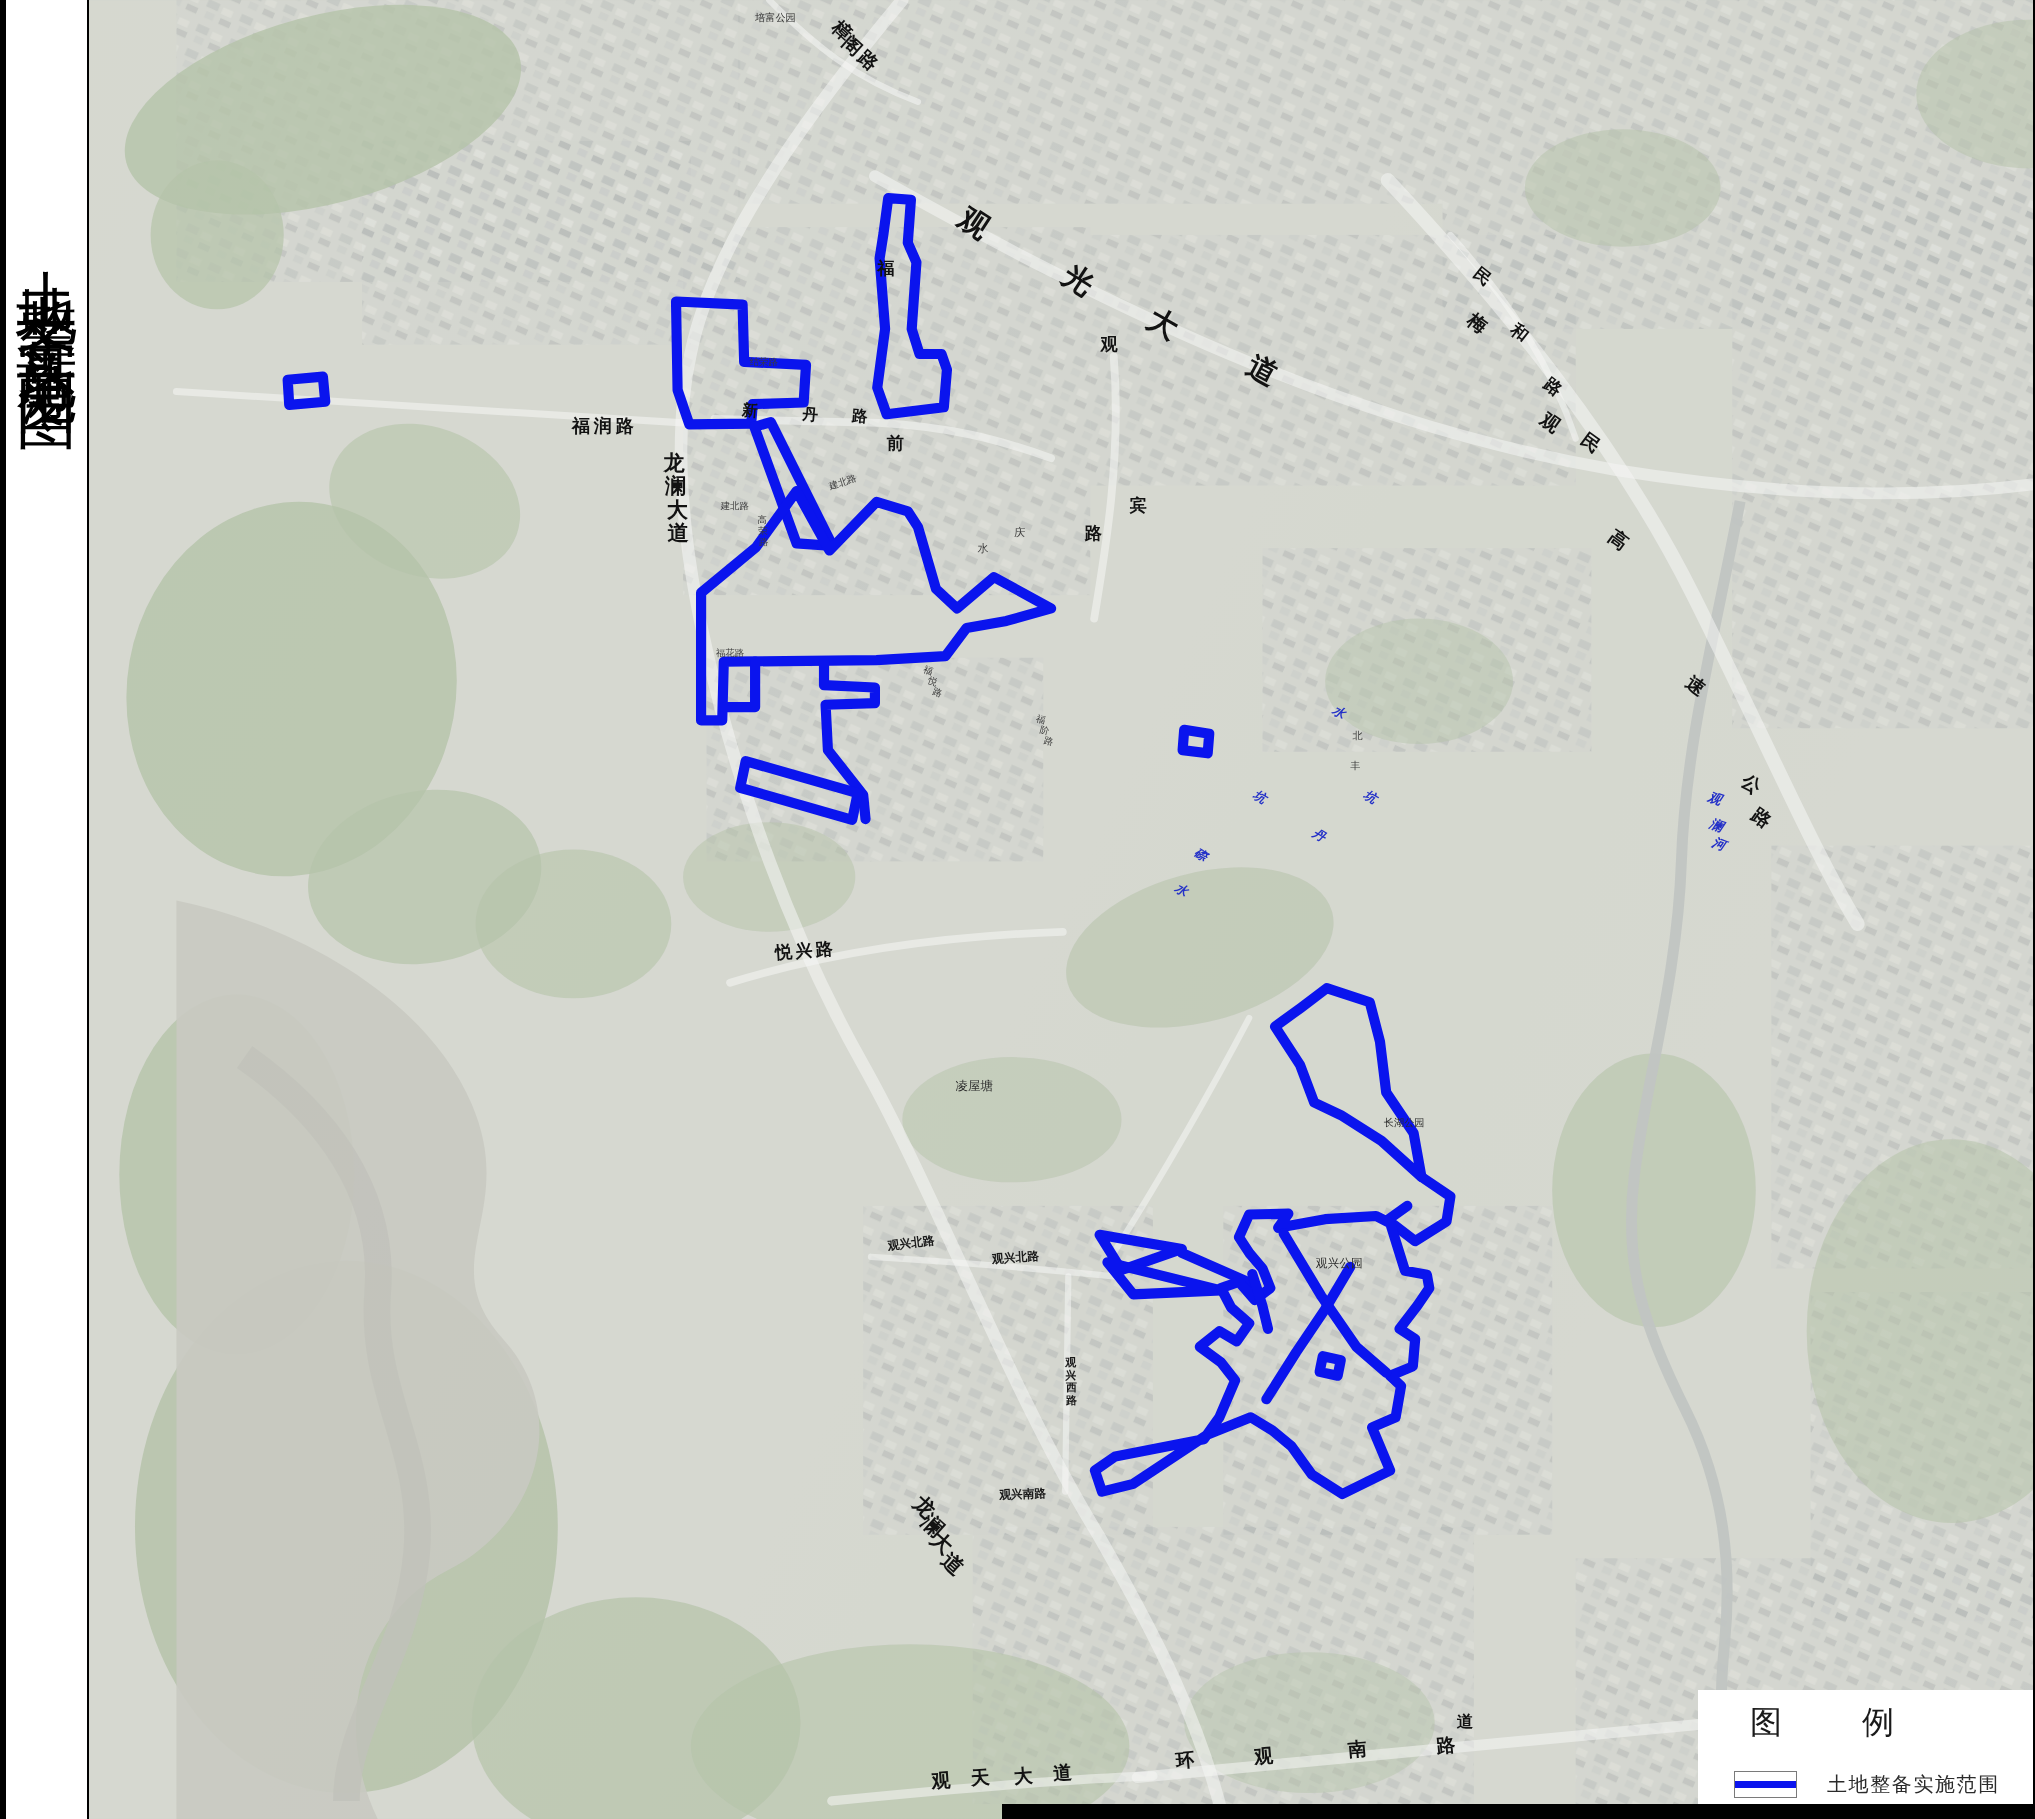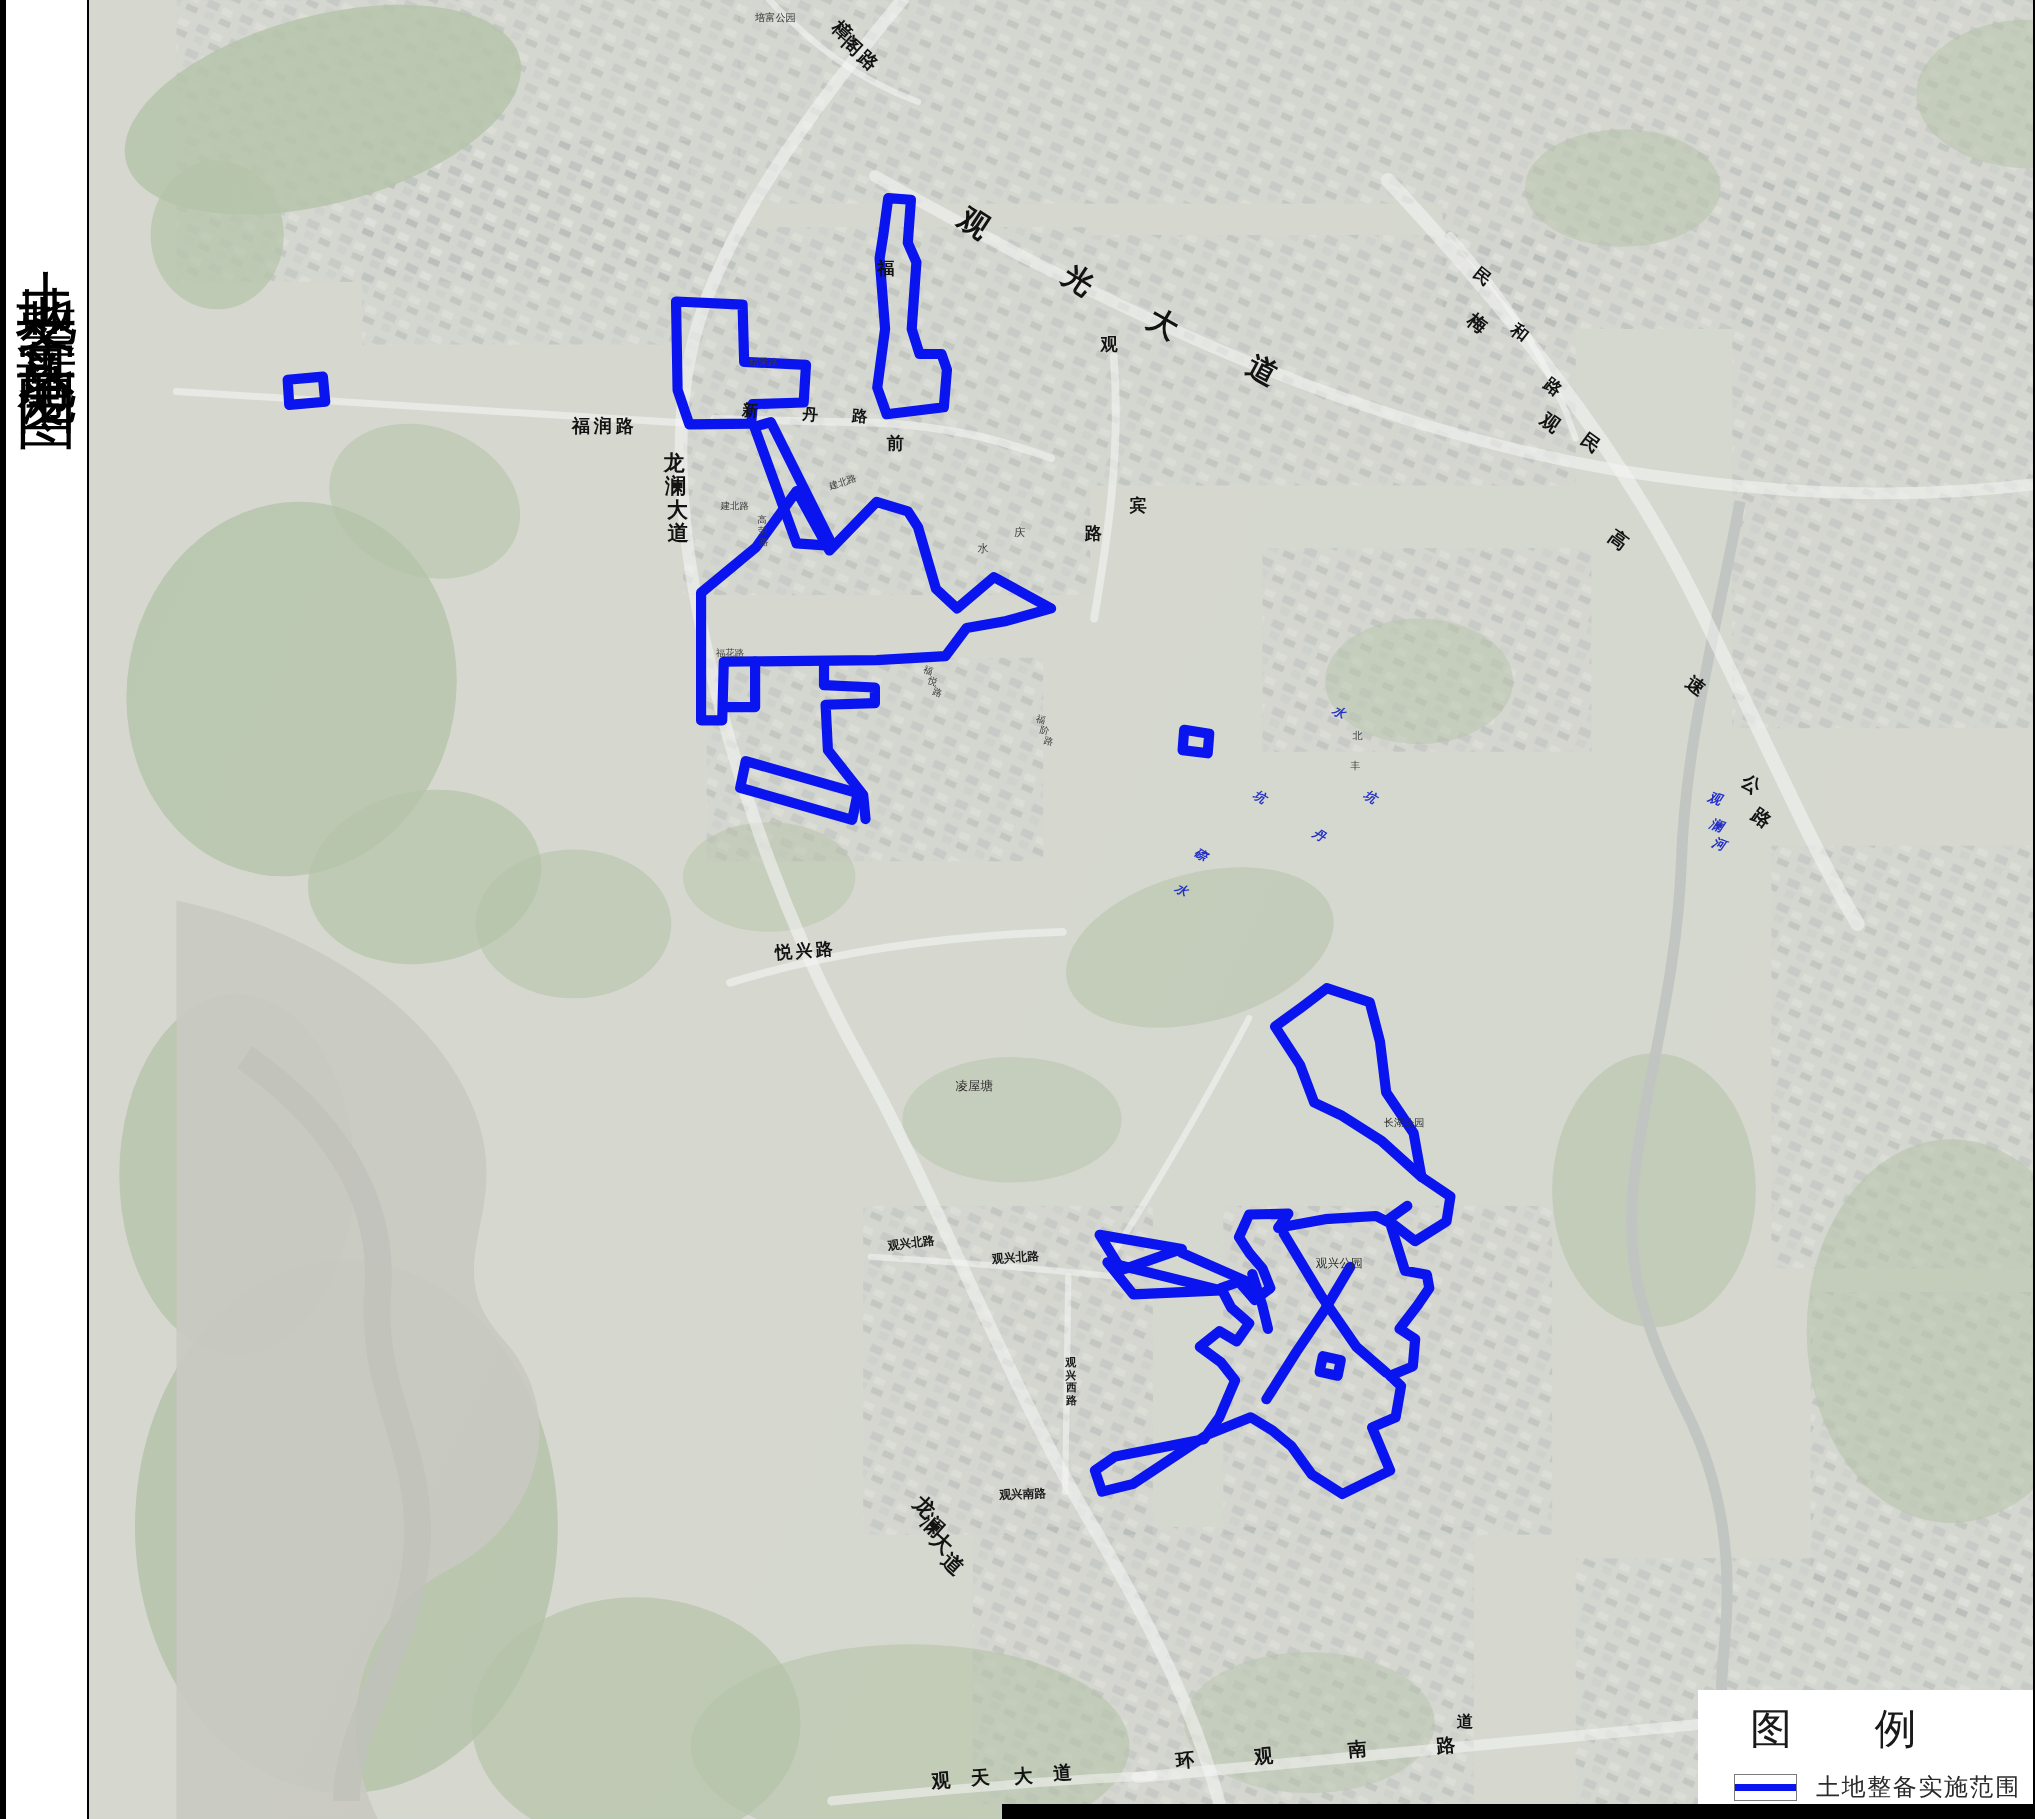--- a/index.html
+++ b/index.html
@@ -31,31 +31,31 @@
       linear-gradient(115deg, #c6cabe 0%, #c9ccc3 30%, #c3c7bd 60%, #c8cbc2 100%);
     overflow:hidden;
   }
   #map svg{position:absolute;left:0;top:0;}
   
   #legend{
     position:absolute;left:1698px;top:1690px;width:335px;height:114px;
     background:#ffffff;z-index:25;
   }
   #legend-title{
-    position:absolute;left:52px;top:11px;font-size:42px;color:#1a1a1a;
+    position:absolute;left:52px;top:11px;font-size:32px;color:#1a1a1a;
     letter-spacing:36px;font-weight:400;white-space:nowrap;
   }
   #legend-item{position:absolute;left:36px;top:81px;display:flex;align-items:center;}
   #legend-swatch{
     width:63px;height:27px;background:#fff;border:1.6px solid #7a7a7a;
     display:flex;align-items:center;box-sizing:border-box;
   }
   #legend-swatch-line{width:100%;height:7px;}
   #legend-item-label{
-    margin-left:19px;font-size:24px;color:#2b2b2b;letter-spacing:1.6px;white-space:nowrap;
+    margin-left:30px;font-size:20px;color:#2b2b2b;letter-spacing:1.6px;white-space:nowrap;
   }
 </style>
 </head>
 <body>
 
 <div id="map">
   <svg id="map-svg" width="2035" height="1819" viewBox="0 0 2599 2323">
       <defs>
         <pattern id="urban" width="46" height="34" patternUnits="userSpaceOnUse" patternTransform="rotate(24)">
           <rect x="0" y="0" width="46" height="34" fill="#c2c5bd"></rect>

